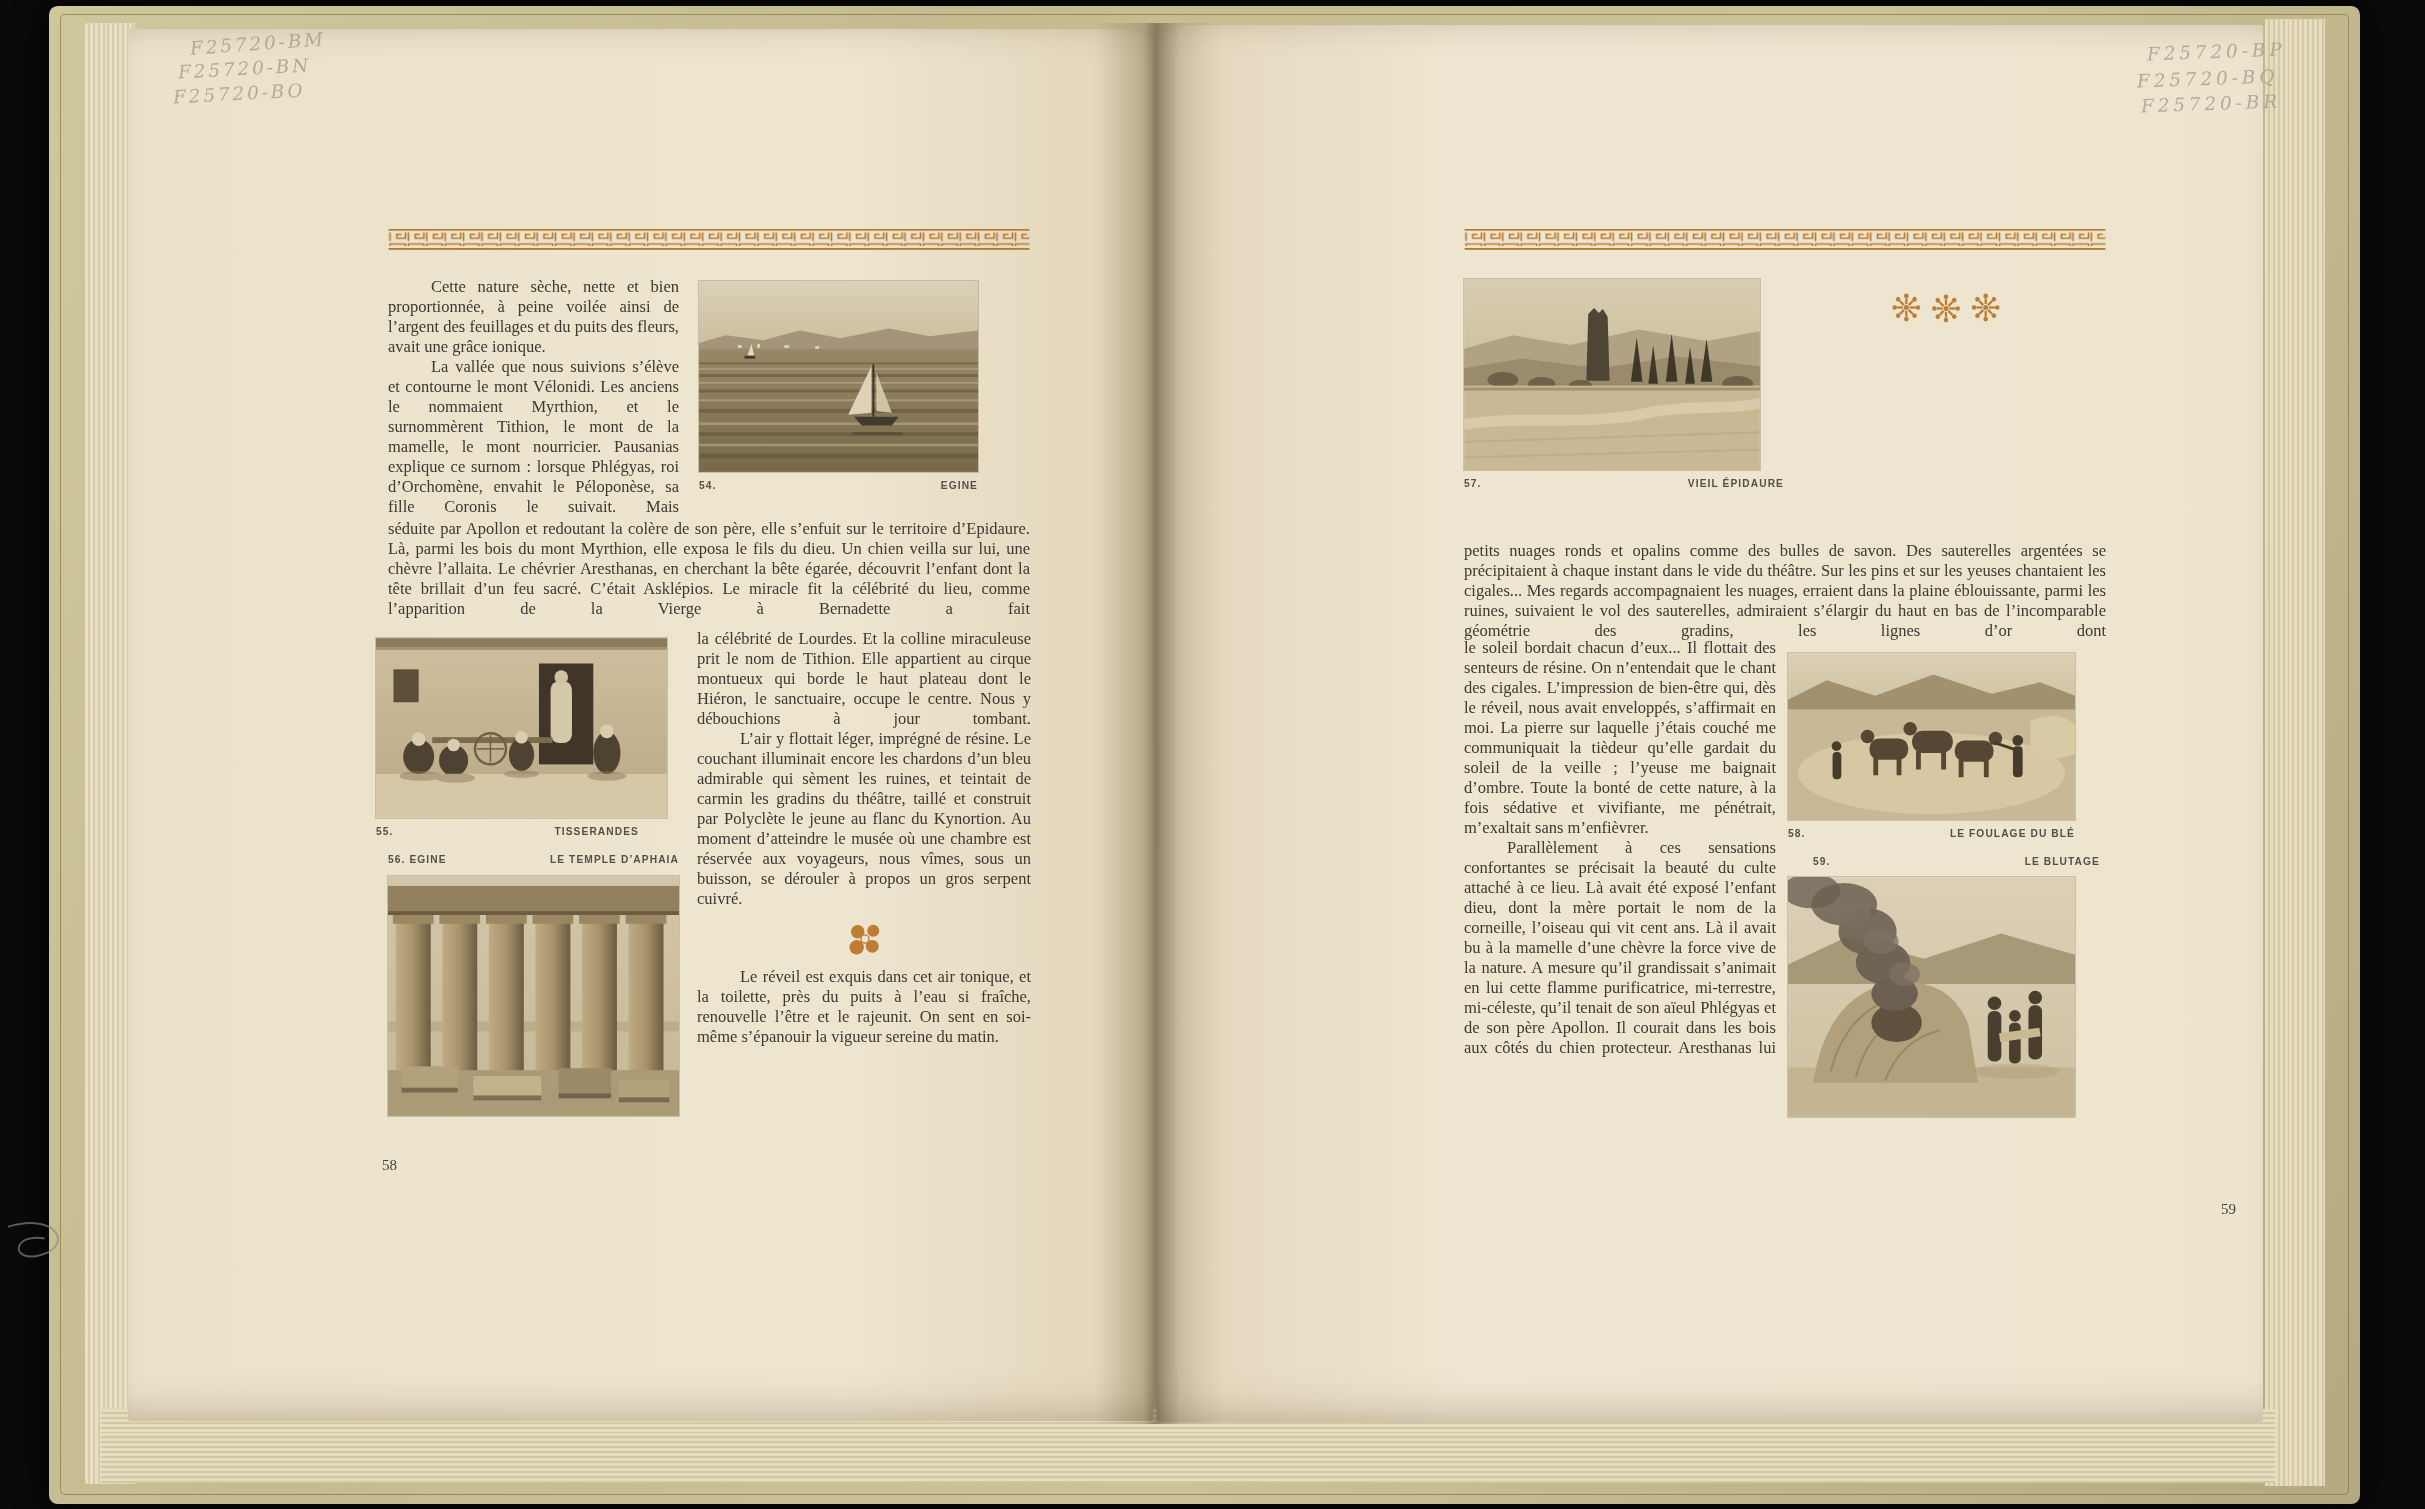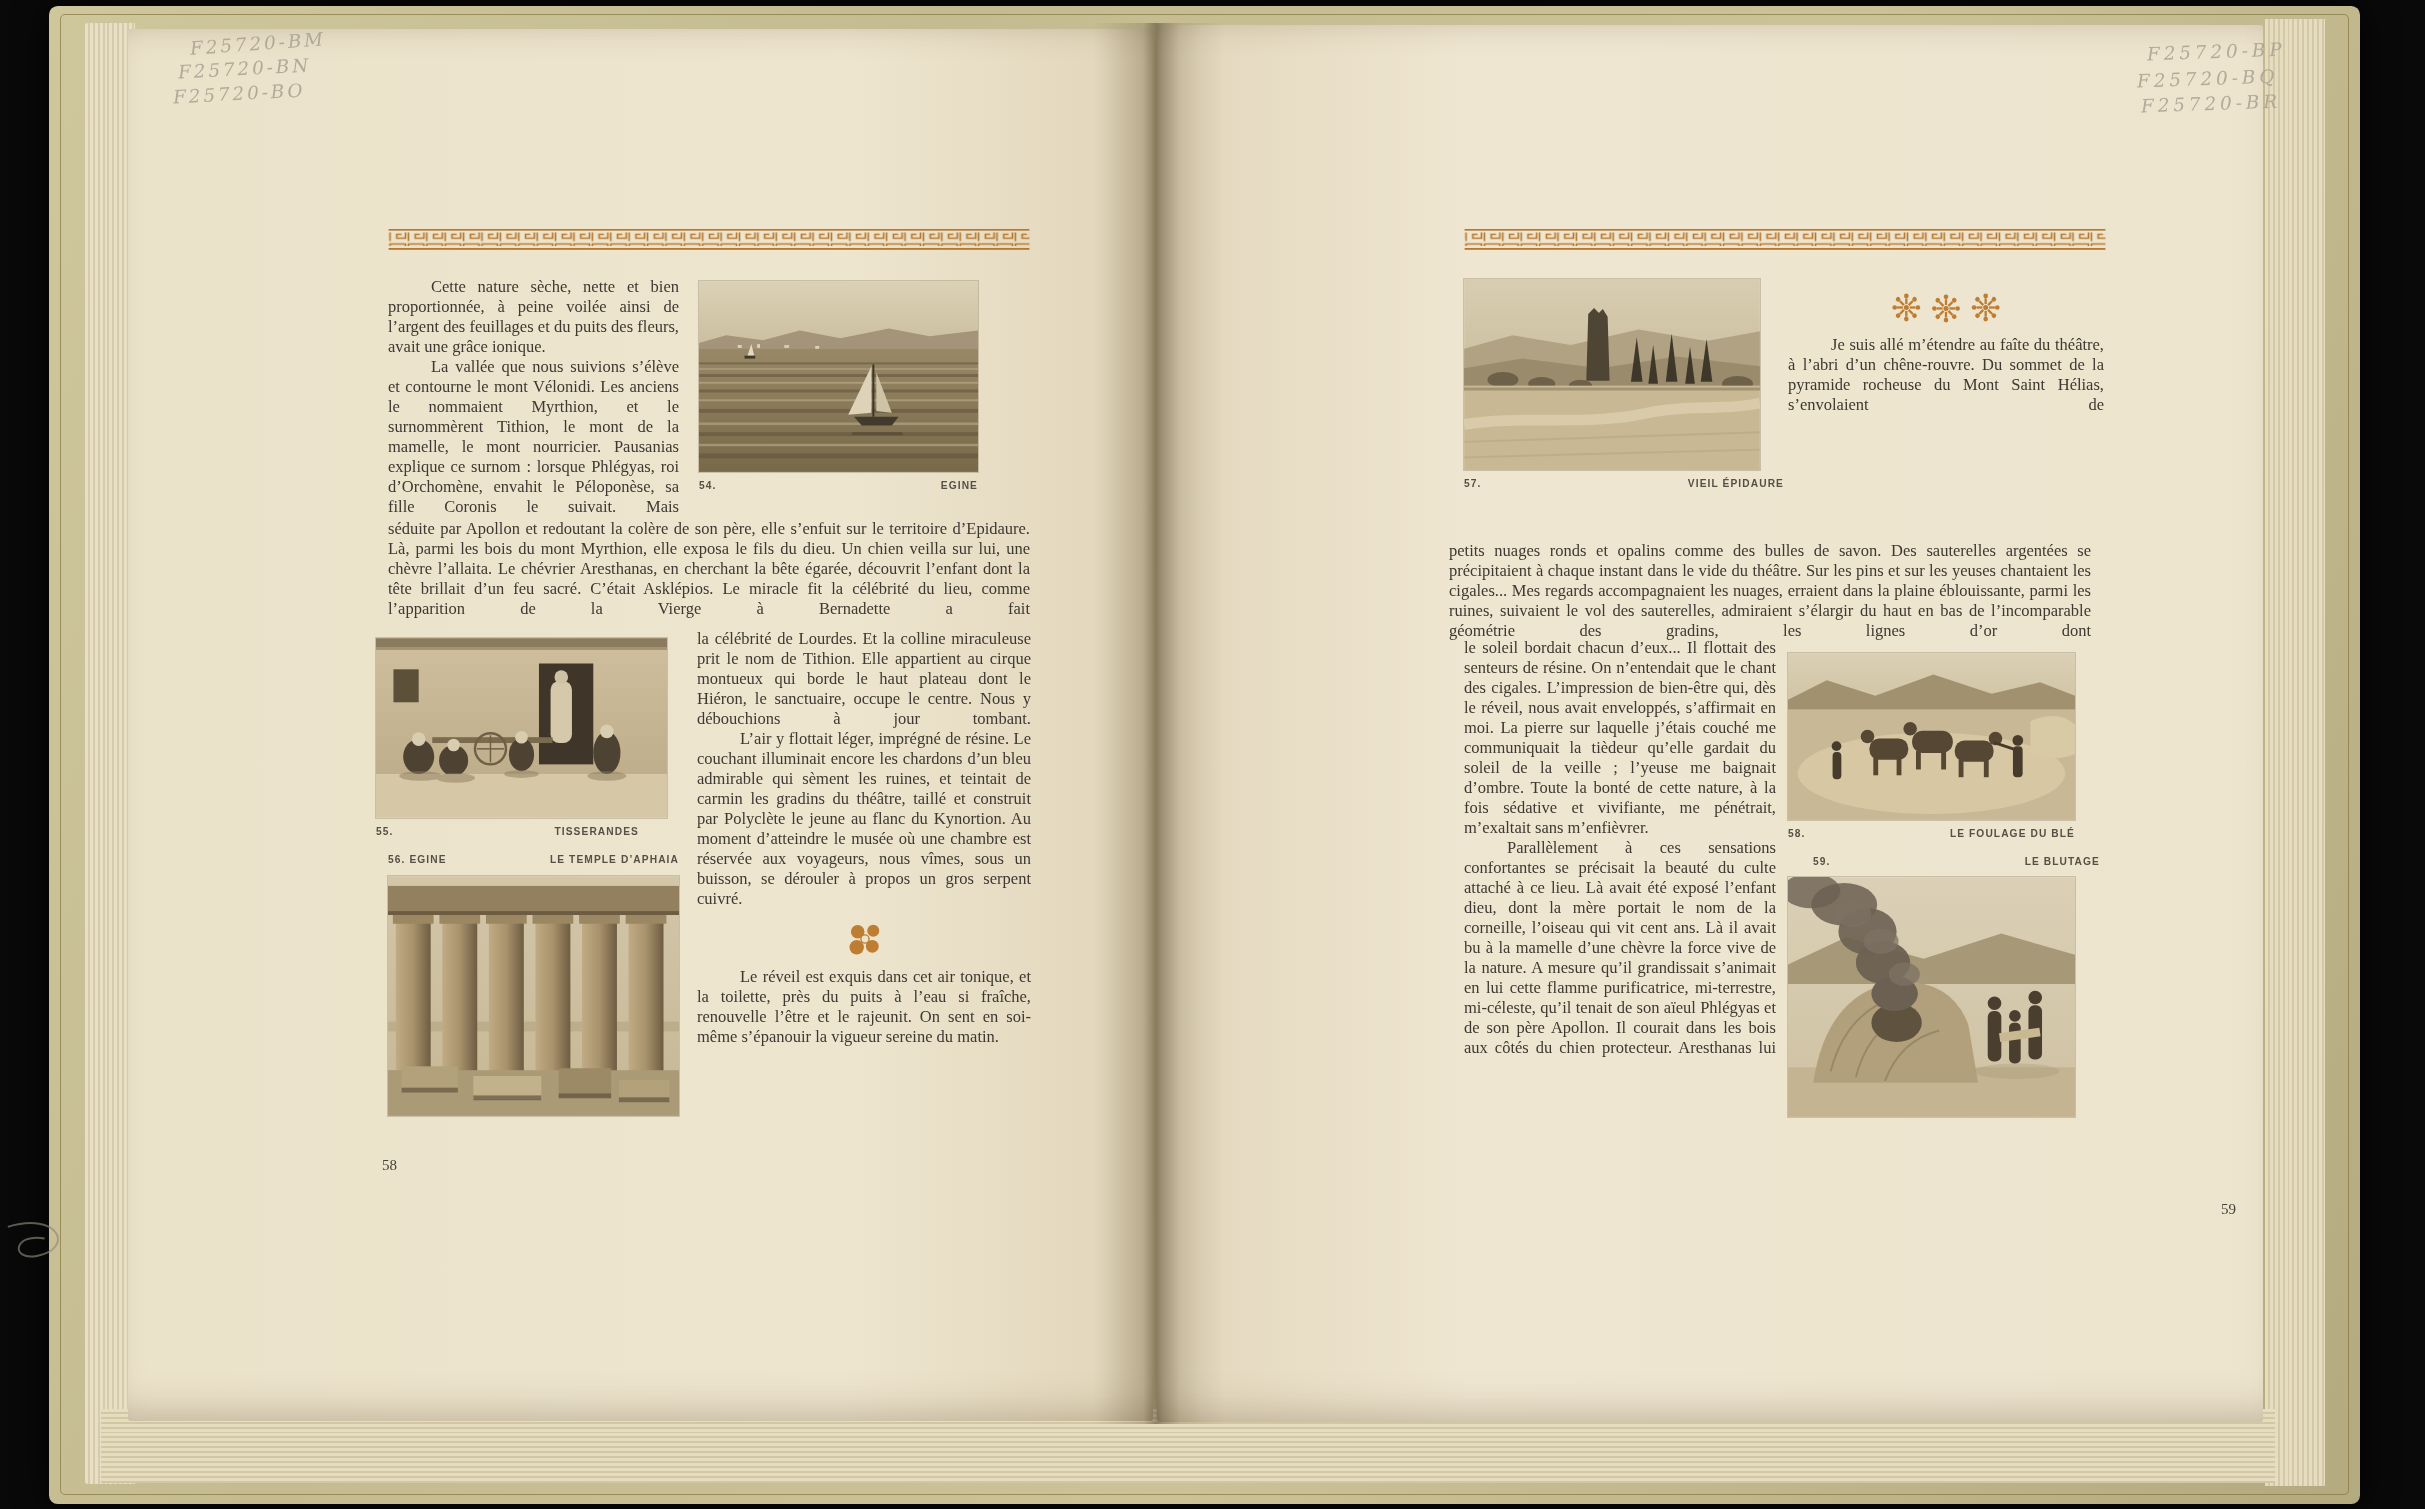--- a/index.html
+++ b/index.html
@@ -413,24 +413,23 @@
                 </g>
               <g transform="rotate(315)">
                   <line y1="-3.5" y2="-9.5" stroke-width="2.4"></line>
                   <circle cy="-12" r="2.4" stroke="none"></circle>
                 </g>
               <circle r="2.6" stroke="none"></circle>
             </g>
           </g>
         </svg>
       </div>
-      <p class="ind cont-end">Je suis allé m’étendre au faîte du théâtre, à l’abri d’un chêne-rouvre. Du sommet de la pyramide rocheuse du Mont Saint Hélias, s’envolaient de</p>
-    </div>
-
-    <div class="body-copy" style="left:292px;top:516px;width:642px;">
+    </div>
+
+    <div class="body-copy" style="left:307px;top:516px;width:642px;">
       <p class="cont-end">petits nuages ronds et opalins comme des bulles de savon. Des sauterelles argentées se précipitaient à chaque instant dans le vide du théâtre. Sur les pins et sur les yeuses chantaient les cigales... Mes regards accompagnaient les nuages, erraient dans la plaine éblouissante, parmi les ruines, suivaient le vol des sauterelles, admiraient s’élargir du haut en bas de l’incomparable géométrie des gradins, les lignes d’or dont</p>
     </div>
 
     <div class="body-copy" style="left:307px;top:613px;width:312px;">
       <p>le soleil bordait chacun d’eux... Il flottait des senteurs de résine. On n’entendait que le chant des cigales. L’impression de bien-être qui, dès le réveil, nous avait enveloppés, s’affirmait en moi. La pierre sur laquelle j’étais couché me communiquait la tièdeur qu’elle gardait du soleil de la veille ; l’yeuse me baignait d’ombre. Toute la bonté de cette nature, à la fois sédative et vivifiante, me pénétrait, m’exaltait sans m’enfièvrer.</p>
       <p class="ind cont-end">Parallèlement à ces sensations confortantes se précisait la beauté du culte attaché à ce lieu. Là avait été exposé l’enfant dieu, dont la mère portait le nom de la corneille, l’oiseau qui vit cent ans. Là il avait bu à la mamelle d’une chèvre la force vive de la nature. A mesure qu’il grandissait s’animait en lui cette flamme purificatrice, mi-terrestre, mi-céleste, qu’il tenait de son aïeul Phlégyas et de son père Apollon. Il courait dans les bois aux côtés du chien protecteur. Aresthanas lui</p>
     </div>
 
     <figure class="photo" style="left:631px;top:628px;width:287px;">
       <svg class="photo-img" width="287" height="167" viewBox="0 0 296 172">

